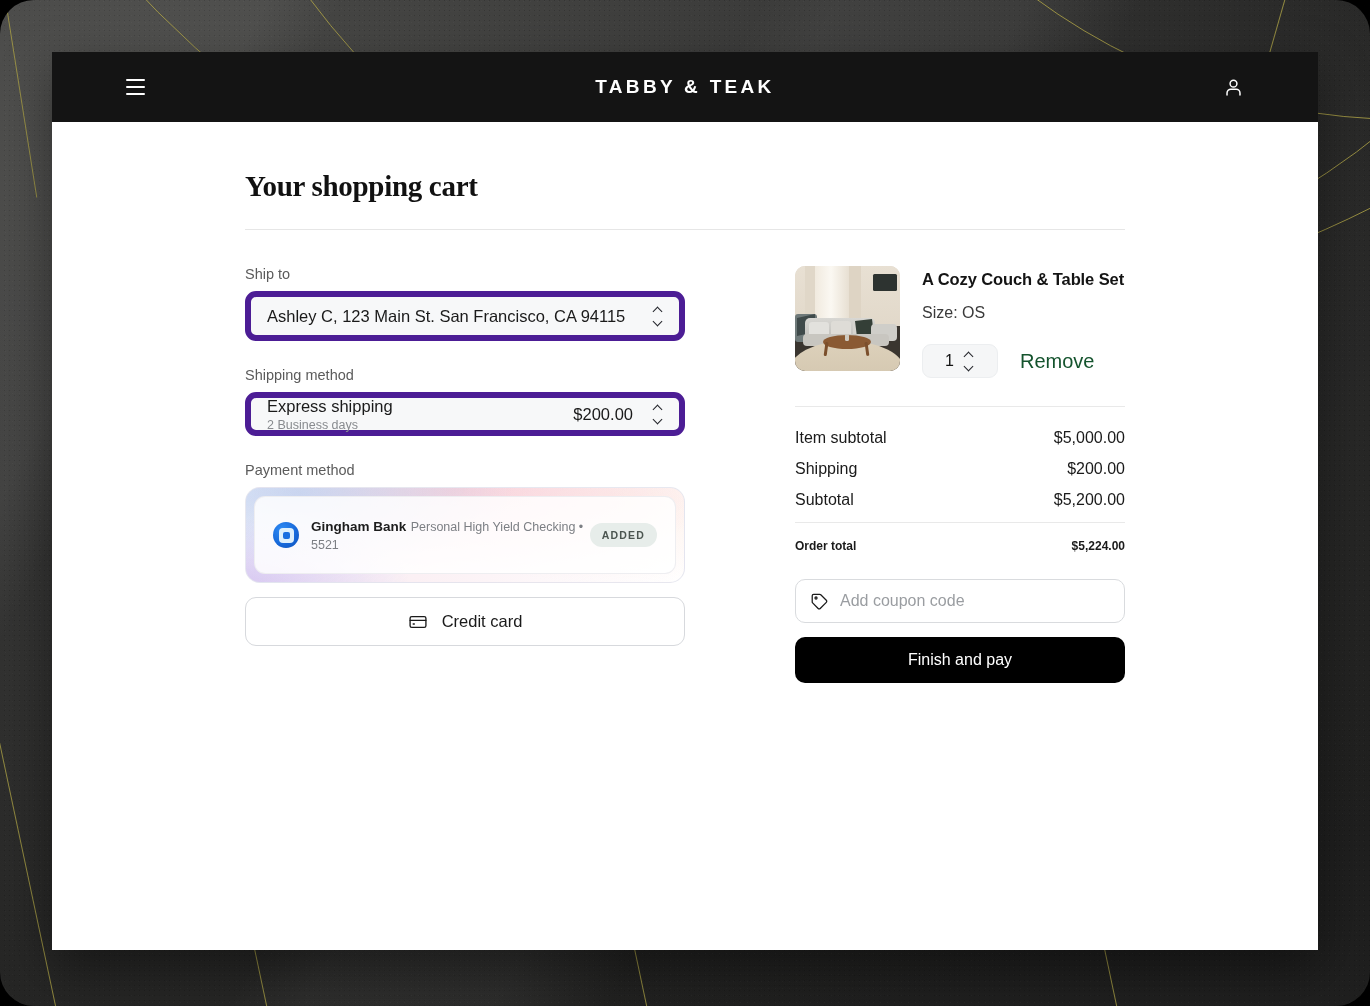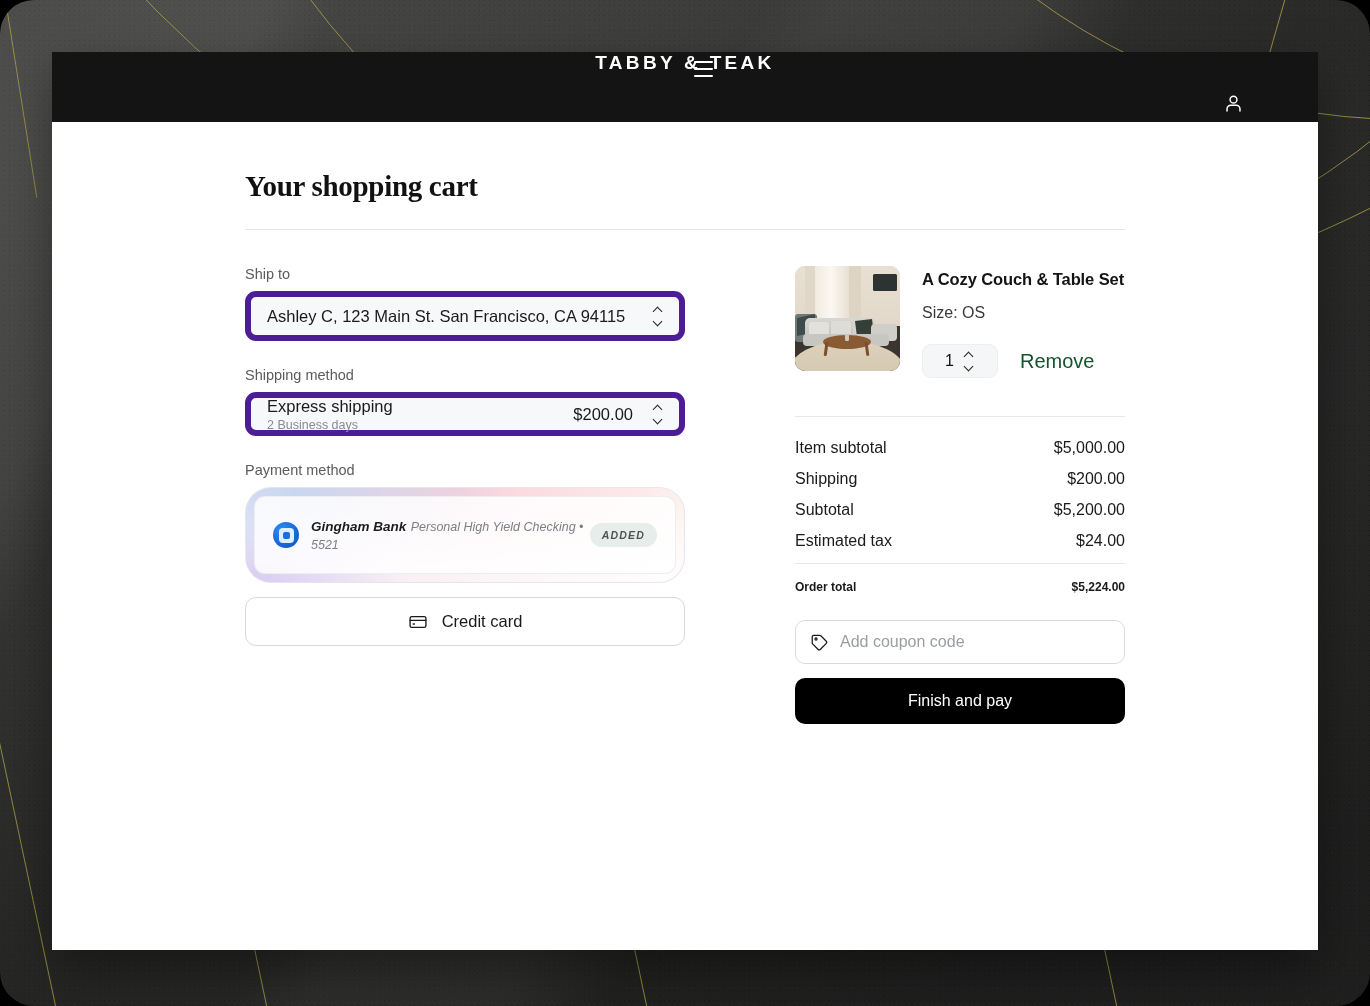--- a/index.html
+++ b/index.html
@@ -80,21 +80,20 @@
   }
 
   
   #topbar {
     height: 70px;
     background: #141414;
     display: flex;
     align-items: center;
     padding: 0 30px;
     position: relative;
-    flex-direction: column;
   }
   #menu-btn {
     width: 34px; height: 34px;
     display: flex; flex-direction: column;
     align-items: center; justify-content: center;
     gap: 5px;
     background: none; border: none; cursor: pointer;
     margin-left: 36px;
   }
   #menu-btn span { display: block; width: 19px; height: 1.7px; background: #fff; border-radius: 1px; }
@@ -192,30 +191,29 @@
     display: block;
     width: 7px; height: 7px;
     border-left: 1.7px solid #23242a;
     border-top: 1.7px solid #23242a;
   }
   .chev i.up   { transform: rotate(45deg);  }
   .chev i.down { transform: rotate(-135deg); }
 
   
   #payment-wrap {
-    border-radius: 26px;
+    border-radius: 15px;
     padding: 8px;
     background:
       radial-gradient(60% 110% at 0% 100%, rgba(196,170,235,.55) 0%, rgba(196,170,235,0) 62%),
       radial-gradient(75% 120% at 12% 5%, rgba(168,200,240,.55) 0%, rgba(168,200,240,0) 65%),
       radial-gradient(85% 130% at 48% 0%, rgba(246,193,206,.62) 0%, rgba(246,193,206,0) 70%),
       radial-gradient(70% 120% at 88% 18%, rgba(255,235,225,.55) 0%, rgba(255,255,255,0) 72%),
       linear-gradient(120deg, #eef1fb 0%, #fbf0f4 45%, #ffffff 100%);
     border: 1px solid rgba(228,230,238,.9);
-    font-style: italic;
   }
   #payment-card {
     background: rgba(255,255,255,.84);
     border: 1px solid rgba(236,236,240,.9);
     border-radius: 11px;
     height: 78px;
     display: flex;
     align-items: center;
     padding: 0 18px;
     cursor: pointer;
@@ -309,21 +307,21 @@
     gap: 9px;
     cursor: pointer;
   }
   #qty-value { font-size: 16px; color: #141414; }
   #remove-link {
     font-size: 20px;
     color: #14532d;
     cursor: pointer;
     text-decoration: none;
   }
-  #totals { margin-top: 38px; padding-top: 22px; border-top: 1px solid #e9e9e9; }
+  #totals { margin-top: 28px; padding-top: 22px; border-top: 1px solid #e9e9e9; }
   .total-row {
     display: flex;
     justify-content: space-between;
     align-items: baseline;
     font-size: 16px;
     color: #1a1a1a;
     margin-bottom: 13px;
   }
   #total-divider { height: 1px; background: #e9e9e9; margin: 13px 0 16px; }
   .total-row.grand { font-weight: bold; font-size: 12px; margin-bottom: 0; }
@@ -528,24 +526,20 @@
                 <span>$5,000.00</span>
               </div>
               <div class="total-row">
                 <span>Shipping</span>
                 <span>$200.00</span>
               </div>
               <div class="total-row">
                 <span>Subtotal</span>
                 <span>$5,200.00</span>
               </div>
-              <div class="total-row">
-                <span>Estimated tax</span>
-                <span>$24.00</span>
-              </div>
               <div id="total-divider"></div>
               <div class="total-row grand">
                 <span>Order total</span>
                 <span>$5,224.00</span>
               </div>
             </div>
 
             <div id="coupon-box">
               <svg width="19" height="19" viewBox="0 0 24 24" fill="none" stroke="#1a1a1a" stroke-width="1.6" stroke-linecap="round" stroke-linejoin="round">
                 <path d="M20.6 13.1 12.9 20.8a1.8 1.8 0 0 1-2.6 0l-7-7a1.8 1.8 0 0 1-.5-1.3V4.8a1.8 1.8 0 0 1 1.8-1.8h7.7c.5 0 1 .2 1.3.5l7 7a1.8 1.8 0 0 1 0 2.6Z"></path>

